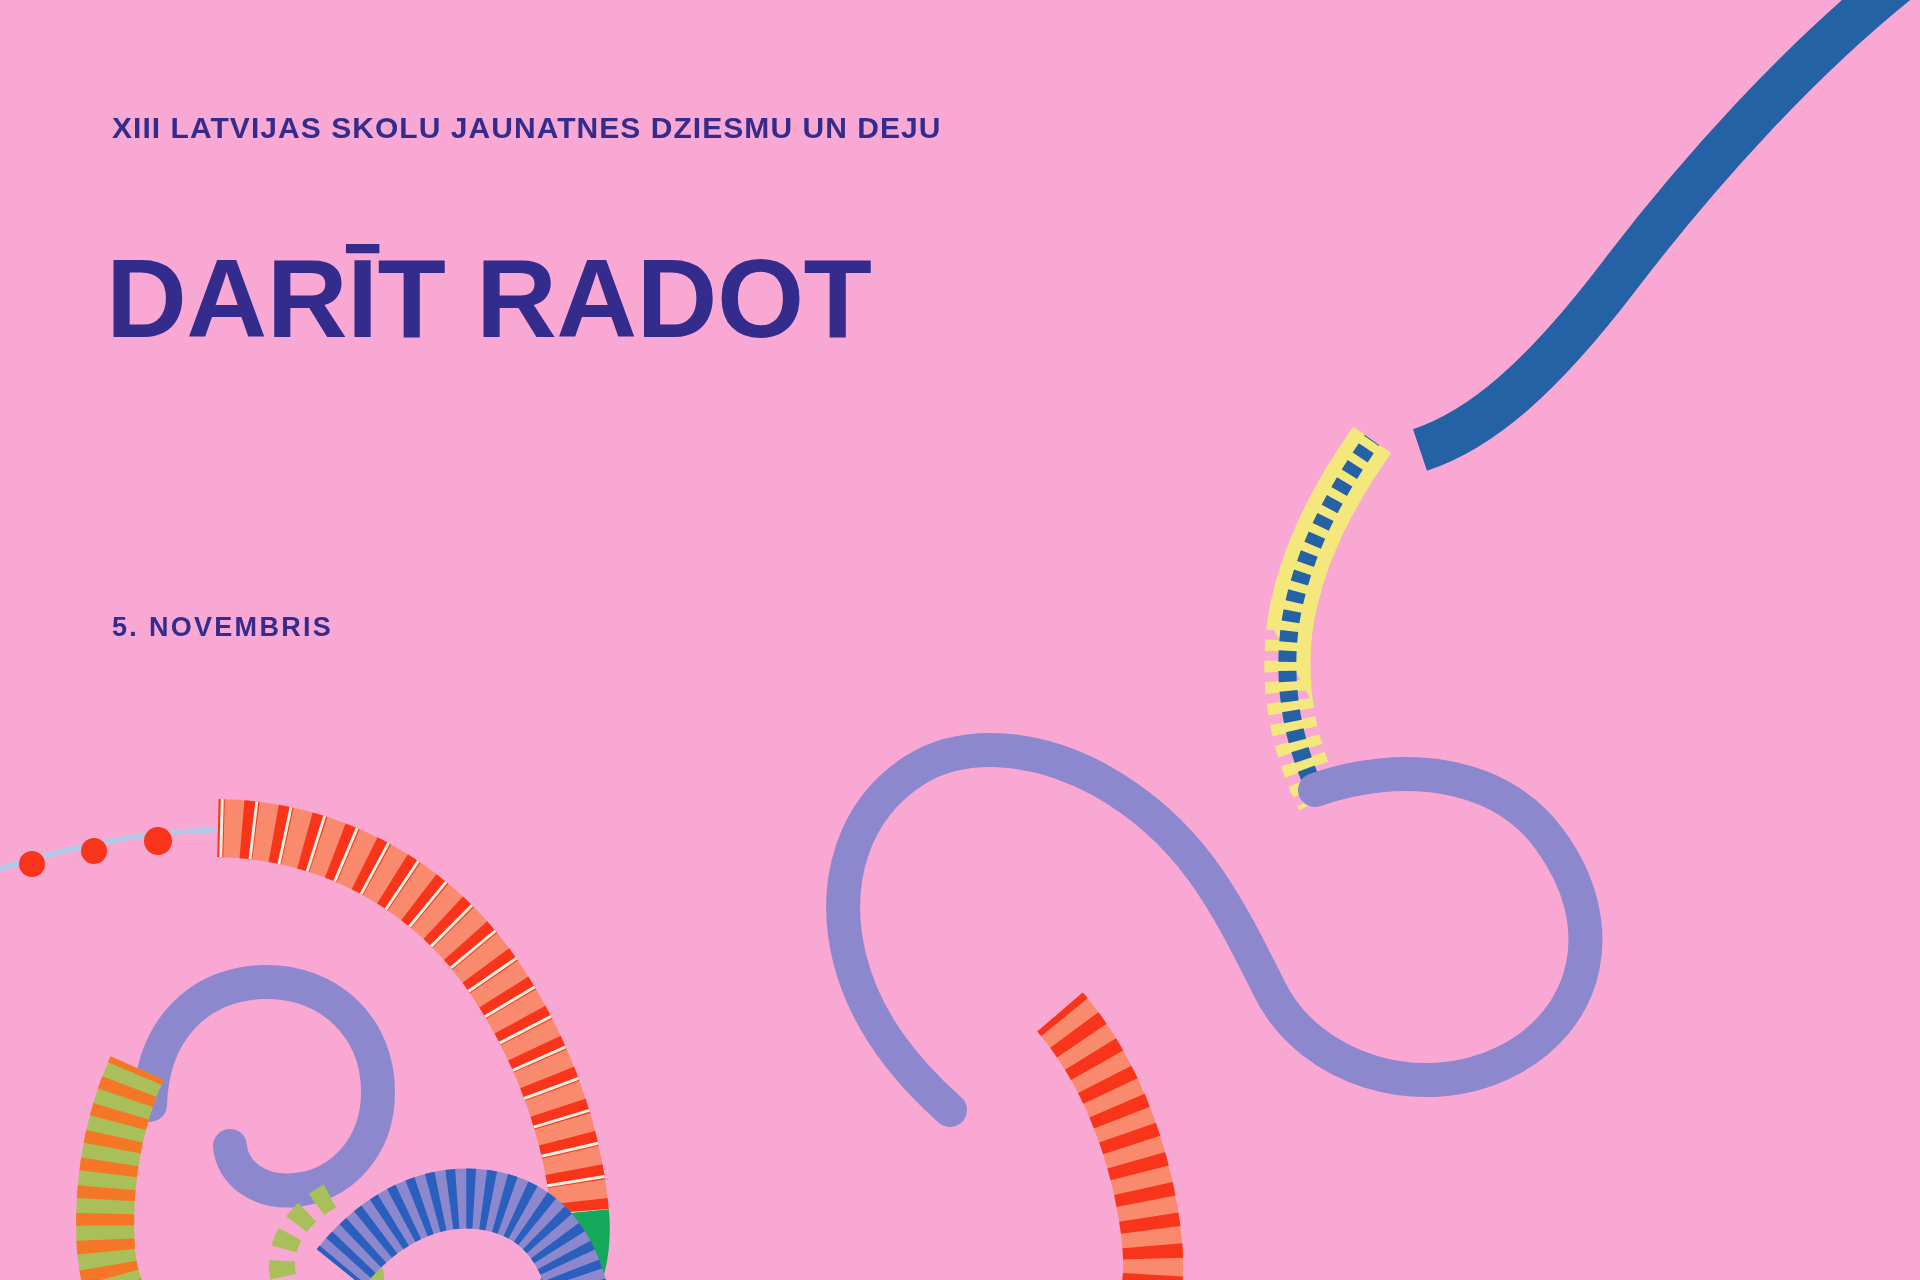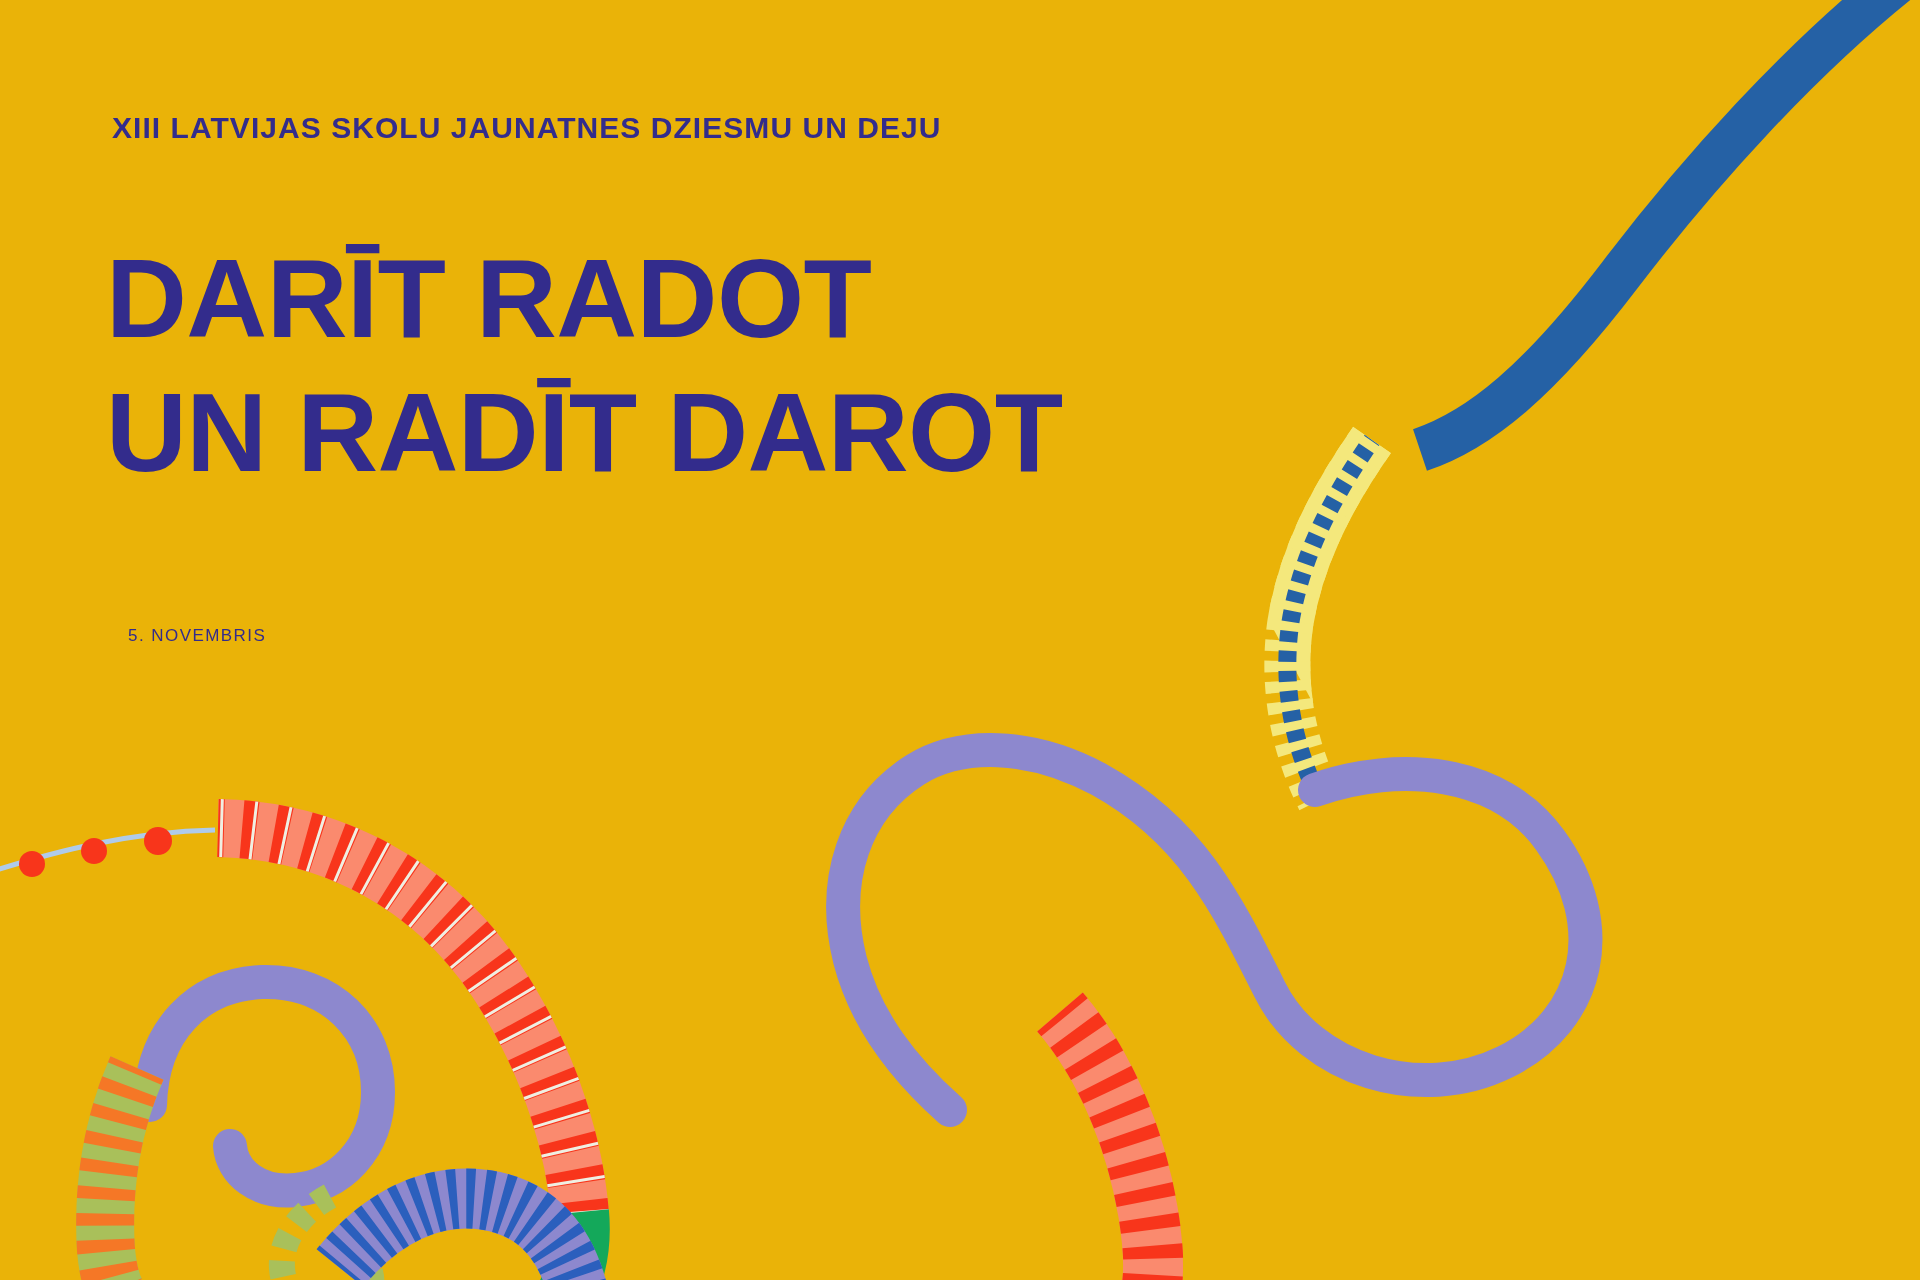--- a/index.html
+++ b/index.html
@@ -5,21 +5,21 @@
 <style>
   html, body {
     margin: 0;
     padding: 0;
     background: #EFEFE2;
   }
   #poster {
     position: relative;
     width: 1920px;
     height: 1280px;
-    background: #eab308;
+    background: #f9a8d4;
     overflow: hidden;
     font-family: "Liberation Sans", sans-serif;
   }
   #artwork {
     position: absolute;
     inset: 0;
     width: 1920px;
     height: 1280px;
     pointer-events: none;
   }
@@ -56,25 +56,25 @@
     margin: 0;
     text-transform: uppercase;
   }
   .headline-line { display: block; white-space: nowrap; }
   .details {
     position: absolute;
     left: 112px;
     top: 606px;
     color: #332C8C;
     font-family: "Liberation Sans", sans-serif;
-    font-weight: 400;
-    font-size: 17px;
+    font-weight: 700;
+    font-size: 27px;
     letter-spacing: 0.085em;
     line-height: 1.6;
-    margin: 16px;
+    margin: 0;
     text-transform: uppercase;
   }
   .details-line { display: block; white-space: nowrap; }
 </style>
 </head>
 <body>
 
 <div id="poster">
 
   <svg id="artwork" viewBox="0 0 1920 1280" xmlns="http://www.w3.org/2000/svg" aria-hidden="true">
@@ -219,21 +219,20 @@
   </svg>
 
   <div class="text-layer">
 
     <h2 class="eyebrow">
       <span class="eyebrow-line">XIII LATVIJAS SKOLU JAUNATNES DZIESMU UN DEJU</span>
     </h2>
 
     <h1 class="headline">
       <span class="headline-line">DARĪT RADOT</span>
-      <span class="headline-line">UN RADĪT DAROT</span>
     </h1>
 
     <div class="details">
       <span class="details-line">5. NOVEMBRIS</span>
     </div>
 
   </div>
 </div>
 
 </body></html>

